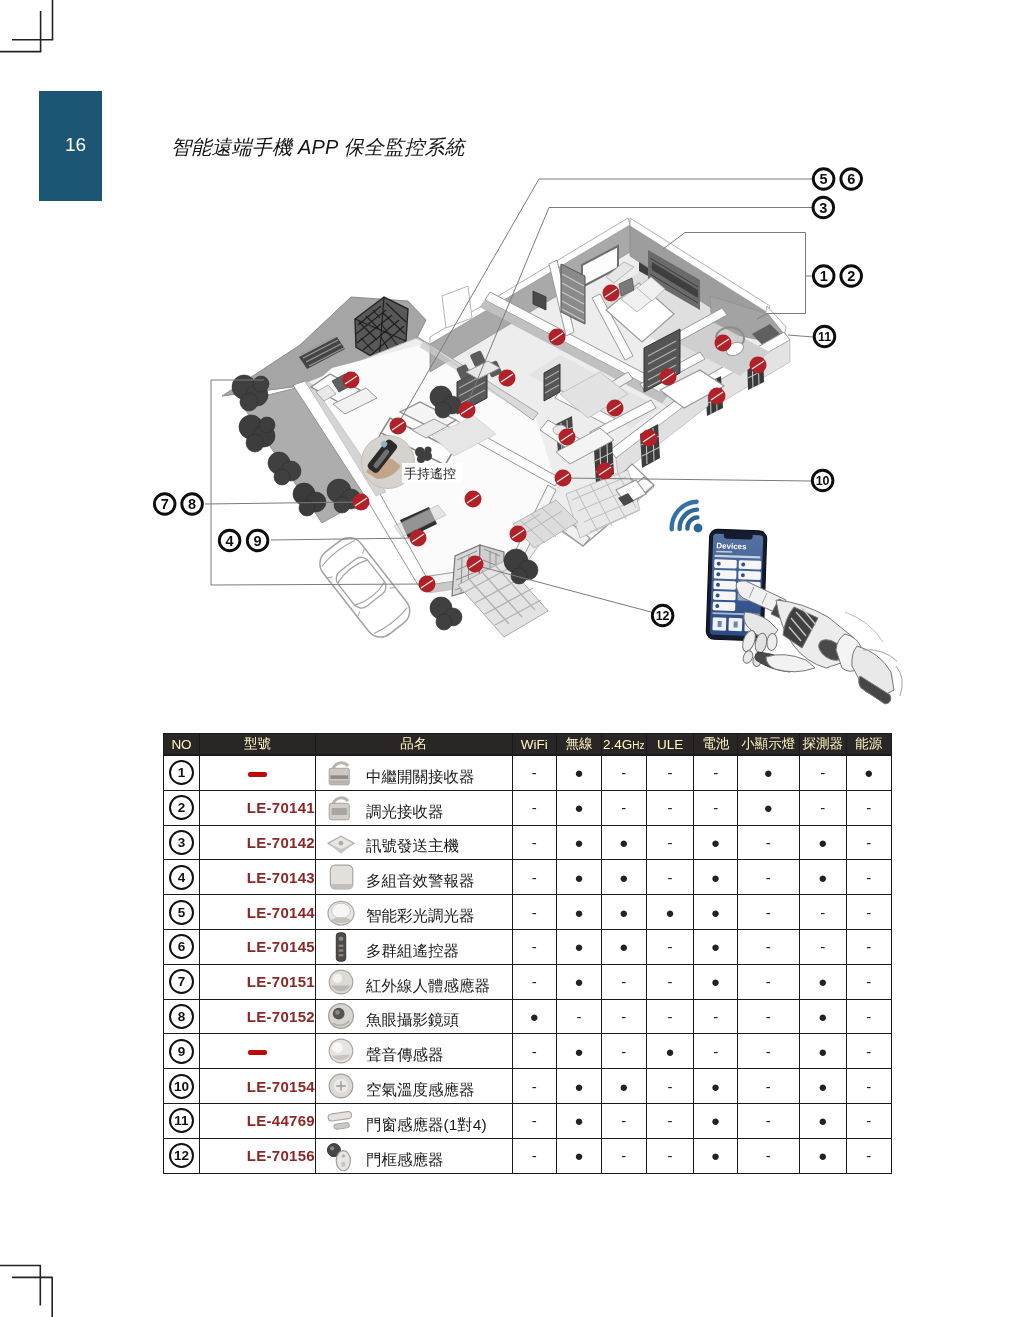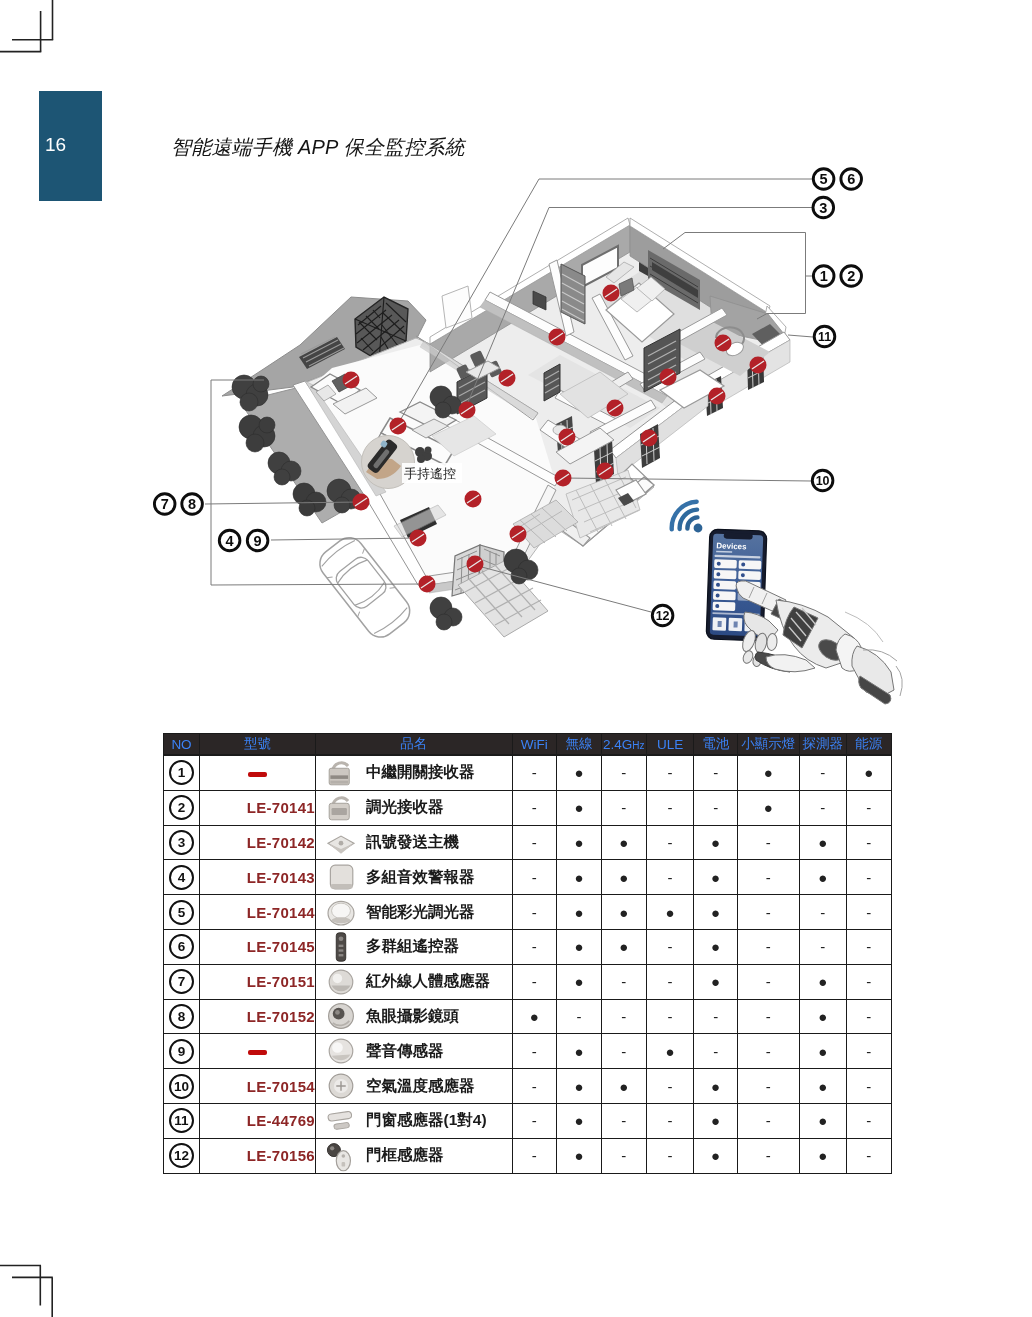--- a/index.html
+++ b/index.html
@@ -3,26 +3,26 @@
 <meta charset="utf-8">
 <style>
   html,body{margin:0;padding:0;background:#fff;}
   #page{position:relative;width:1032px;height:1317px;background:#ffffff;overflow:hidden;
         font-family:"Liberation Sans", sans-serif;}
   .abs{position:absolute;}
   
   #tbl{position:absolute;left:163px;top:733px;border-collapse:collapse;table-layout:fixed;}
   #tbl td{border:1.6px solid #1a1a1a;text-align:center;vertical-align:middle;padding:0;
           font-size:15px;color:#222;height:33.8px;overflow:hidden;}
-  #tbl tr.hd td{background:#2b2626;color:#3b82f6;font-size:13.5px;height:20px;border-bottom:2px solid #1a1a1a;}
+  #tbl tr.hd td{background:#2b2626;color:#fef9c3;font-size:13.5px;height:20px;border-bottom:2px solid #1a1a1a;}
   #tbl td.mod{color:#8d2626;font-weight:bold;font-size:15px;letter-spacing:0.3px;text-align:right;}
   .rdash{display:inline-block;width:19px;height:5px;background:#c00a0a;border-radius:2px;vertical-align:middle;}
   .cnum{display:inline-block;width:21px;height:21px;border:2.4px solid #111;border-radius:50%;
         font-size:13.5px;font-weight:bold;line-height:21px;color:#111;background:#fff;}
-  .pn{display:flex;align-items:center;text-align:left;padding-left:10px;gap:10px;font-weight:bold;}
+  .pn{display:flex;align-items:flex-end;text-align:left;padding-left:10px;gap:10px;}
   .pn span.t{font-size:15.5px;color:#1a1a1a;}
   .dot{font-size:14px;color:#111;}
   .dsh{color:#444;font-size:14px;}
   .icon{width:30px;height:30px;position:relative;flex:0 0 30px;} .icon svg{transform:scale(1.18);transform-origin:50% 50%;}
 </style>
 </head>
 <body>
 <div id="page">
 
 <svg class="abs" style="left:0;top:0" width="60" height="60" viewBox="0 0 60 60">
@@ -38,21 +38,21 @@
   <g stroke="#222" stroke-width="1.6" fill="none">
     <line x1="0" y1="8.5" x2="41" y2="8.5"></line>
     <line x1="40.3" y1="8.5" x2="40.3" y2="48.5"></line>
     <line x1="12" y1="20.4" x2="52.8" y2="20.4"></line>
     <line x1="52.2" y1="20.4" x2="52.2" y2="60"></line>
   </g>
 </svg>
 
 <div class="abs" style="left:39px;top:91px;width:63px;height:110px;background:#1d5574;"></div>
 
-<div class="abs" style="left:45px;top:134px;width:61px;text-align:left;color:#fff;font-size:19px;">16</div>
+<div class="abs" style="left:45px;top:134px;width:61px;text-align:center;color:#fff;font-size:19px;">16</div>
 
 <div class="abs" style="left:171px;top:134px;font-size:20px;color:#141414;letter-spacing:0.2px;font-style:italic;">智能遠端手機 APP 保全監控系統</div>
 
 <svg id="illus" class="abs" style="left:0;top:0" width="1032" height="1317" viewBox="0 0 1032 1317">
 <defs>
 <linearGradient id="pg" x1="0" y1="0" x2="0" y2="1">
   <stop offset="0" stop-color="#55729f"></stop>
           <stop offset="0.5" stop-color="#3c5d96"></stop>
           <stop offset="1" stop-color="#2c4a83"></stop>
 </linearGradient>

